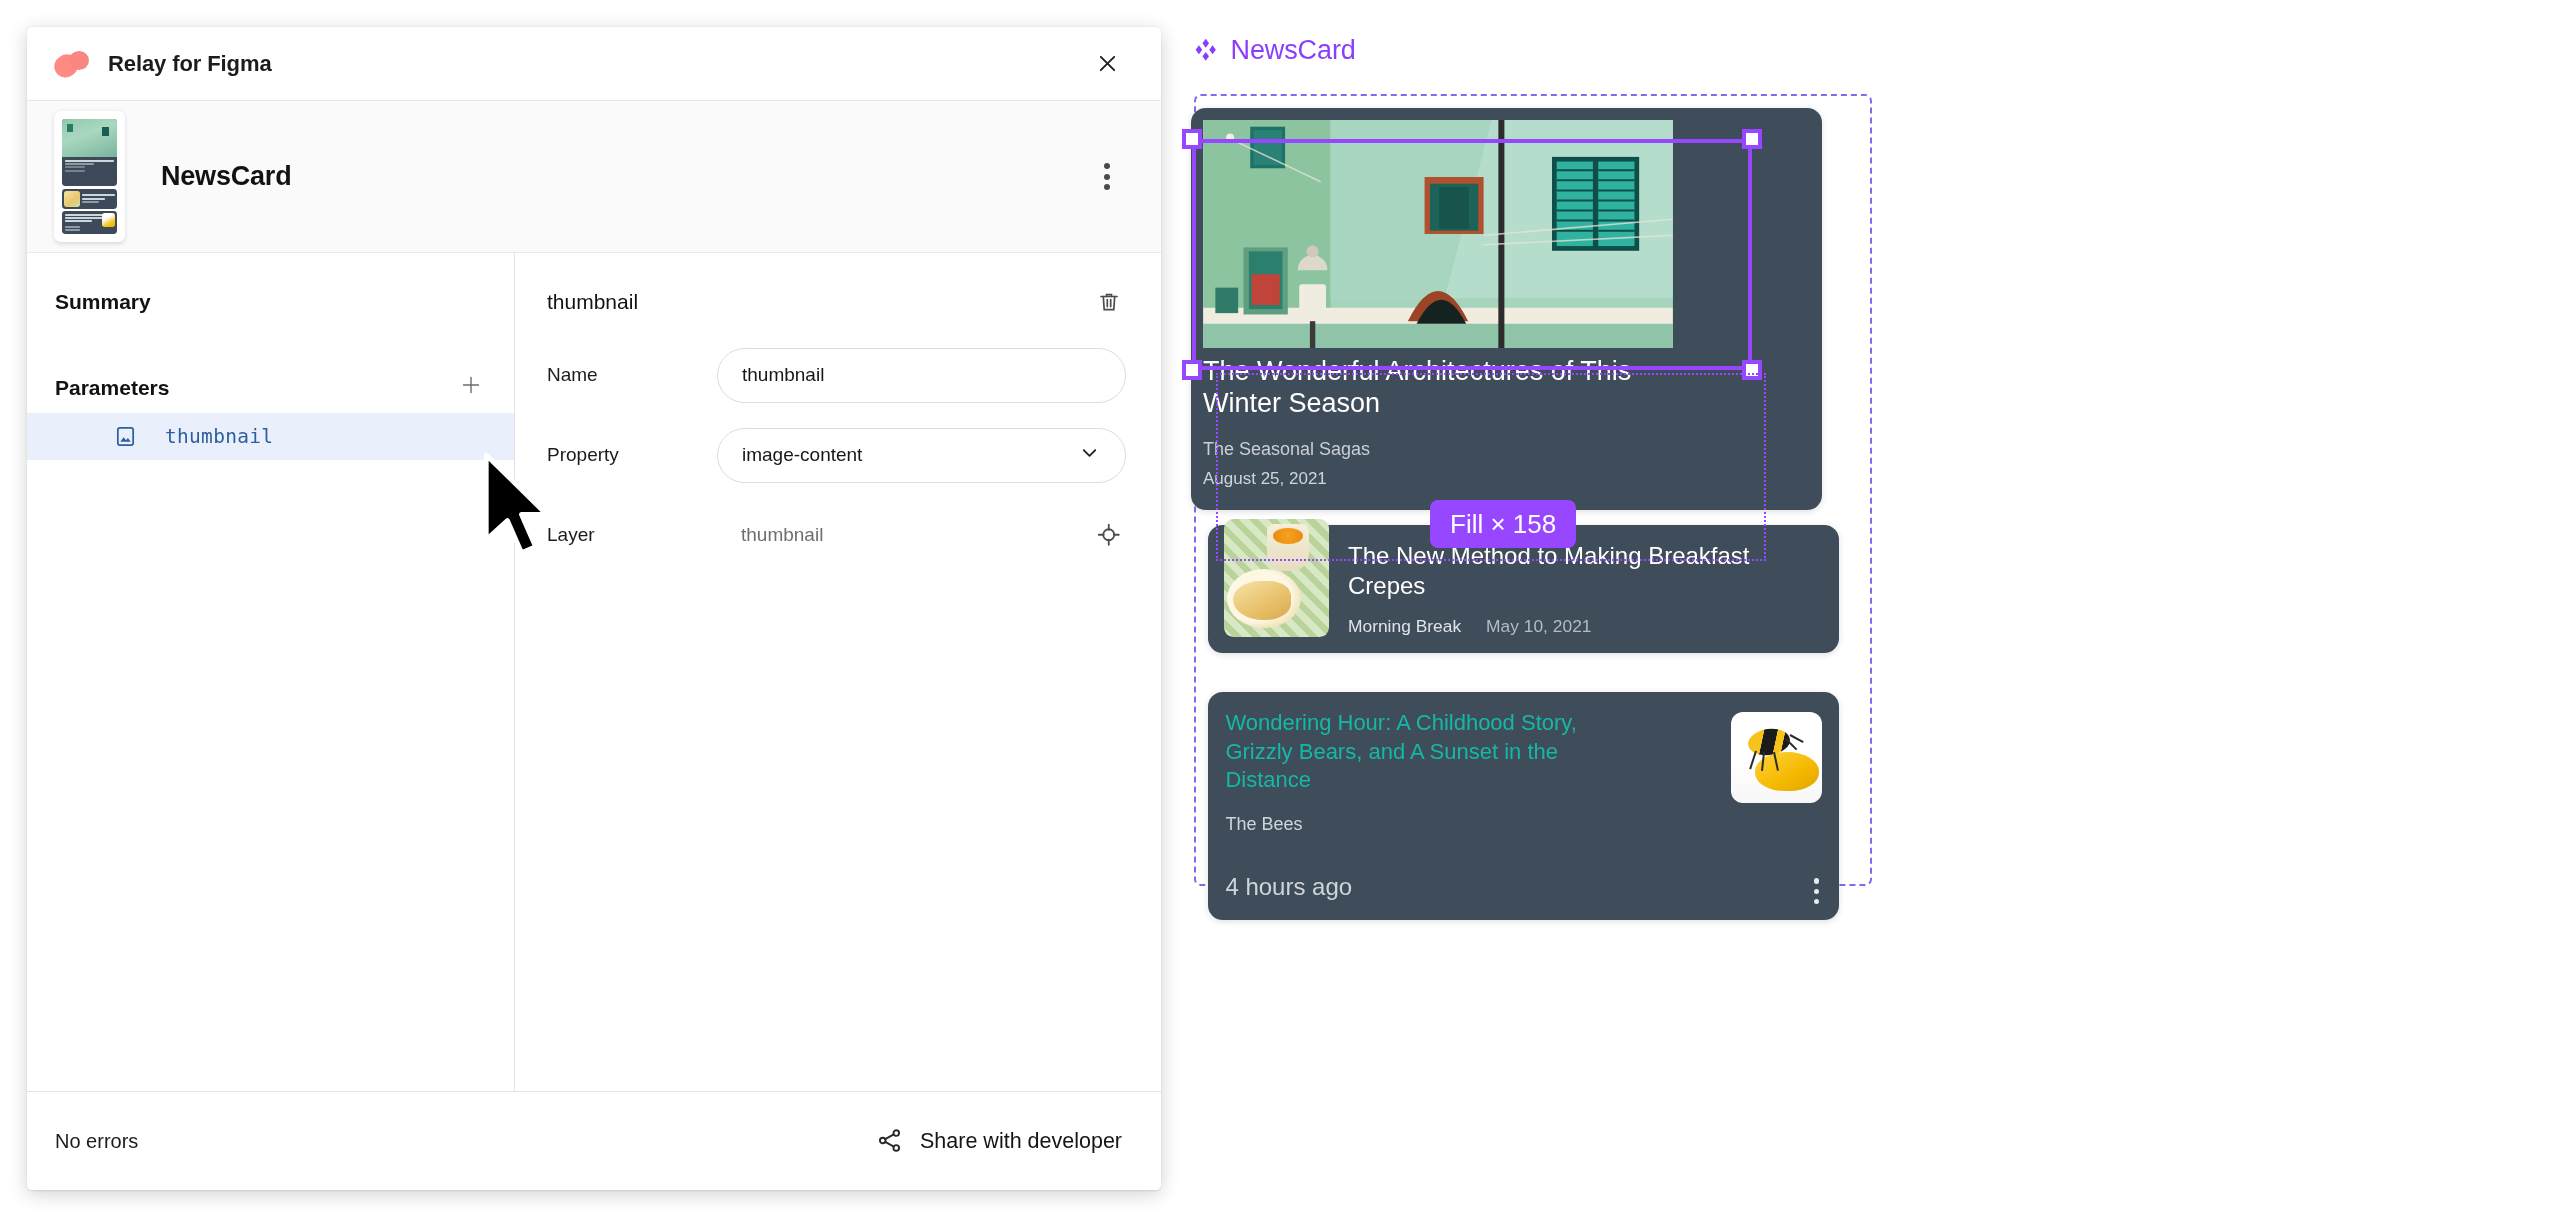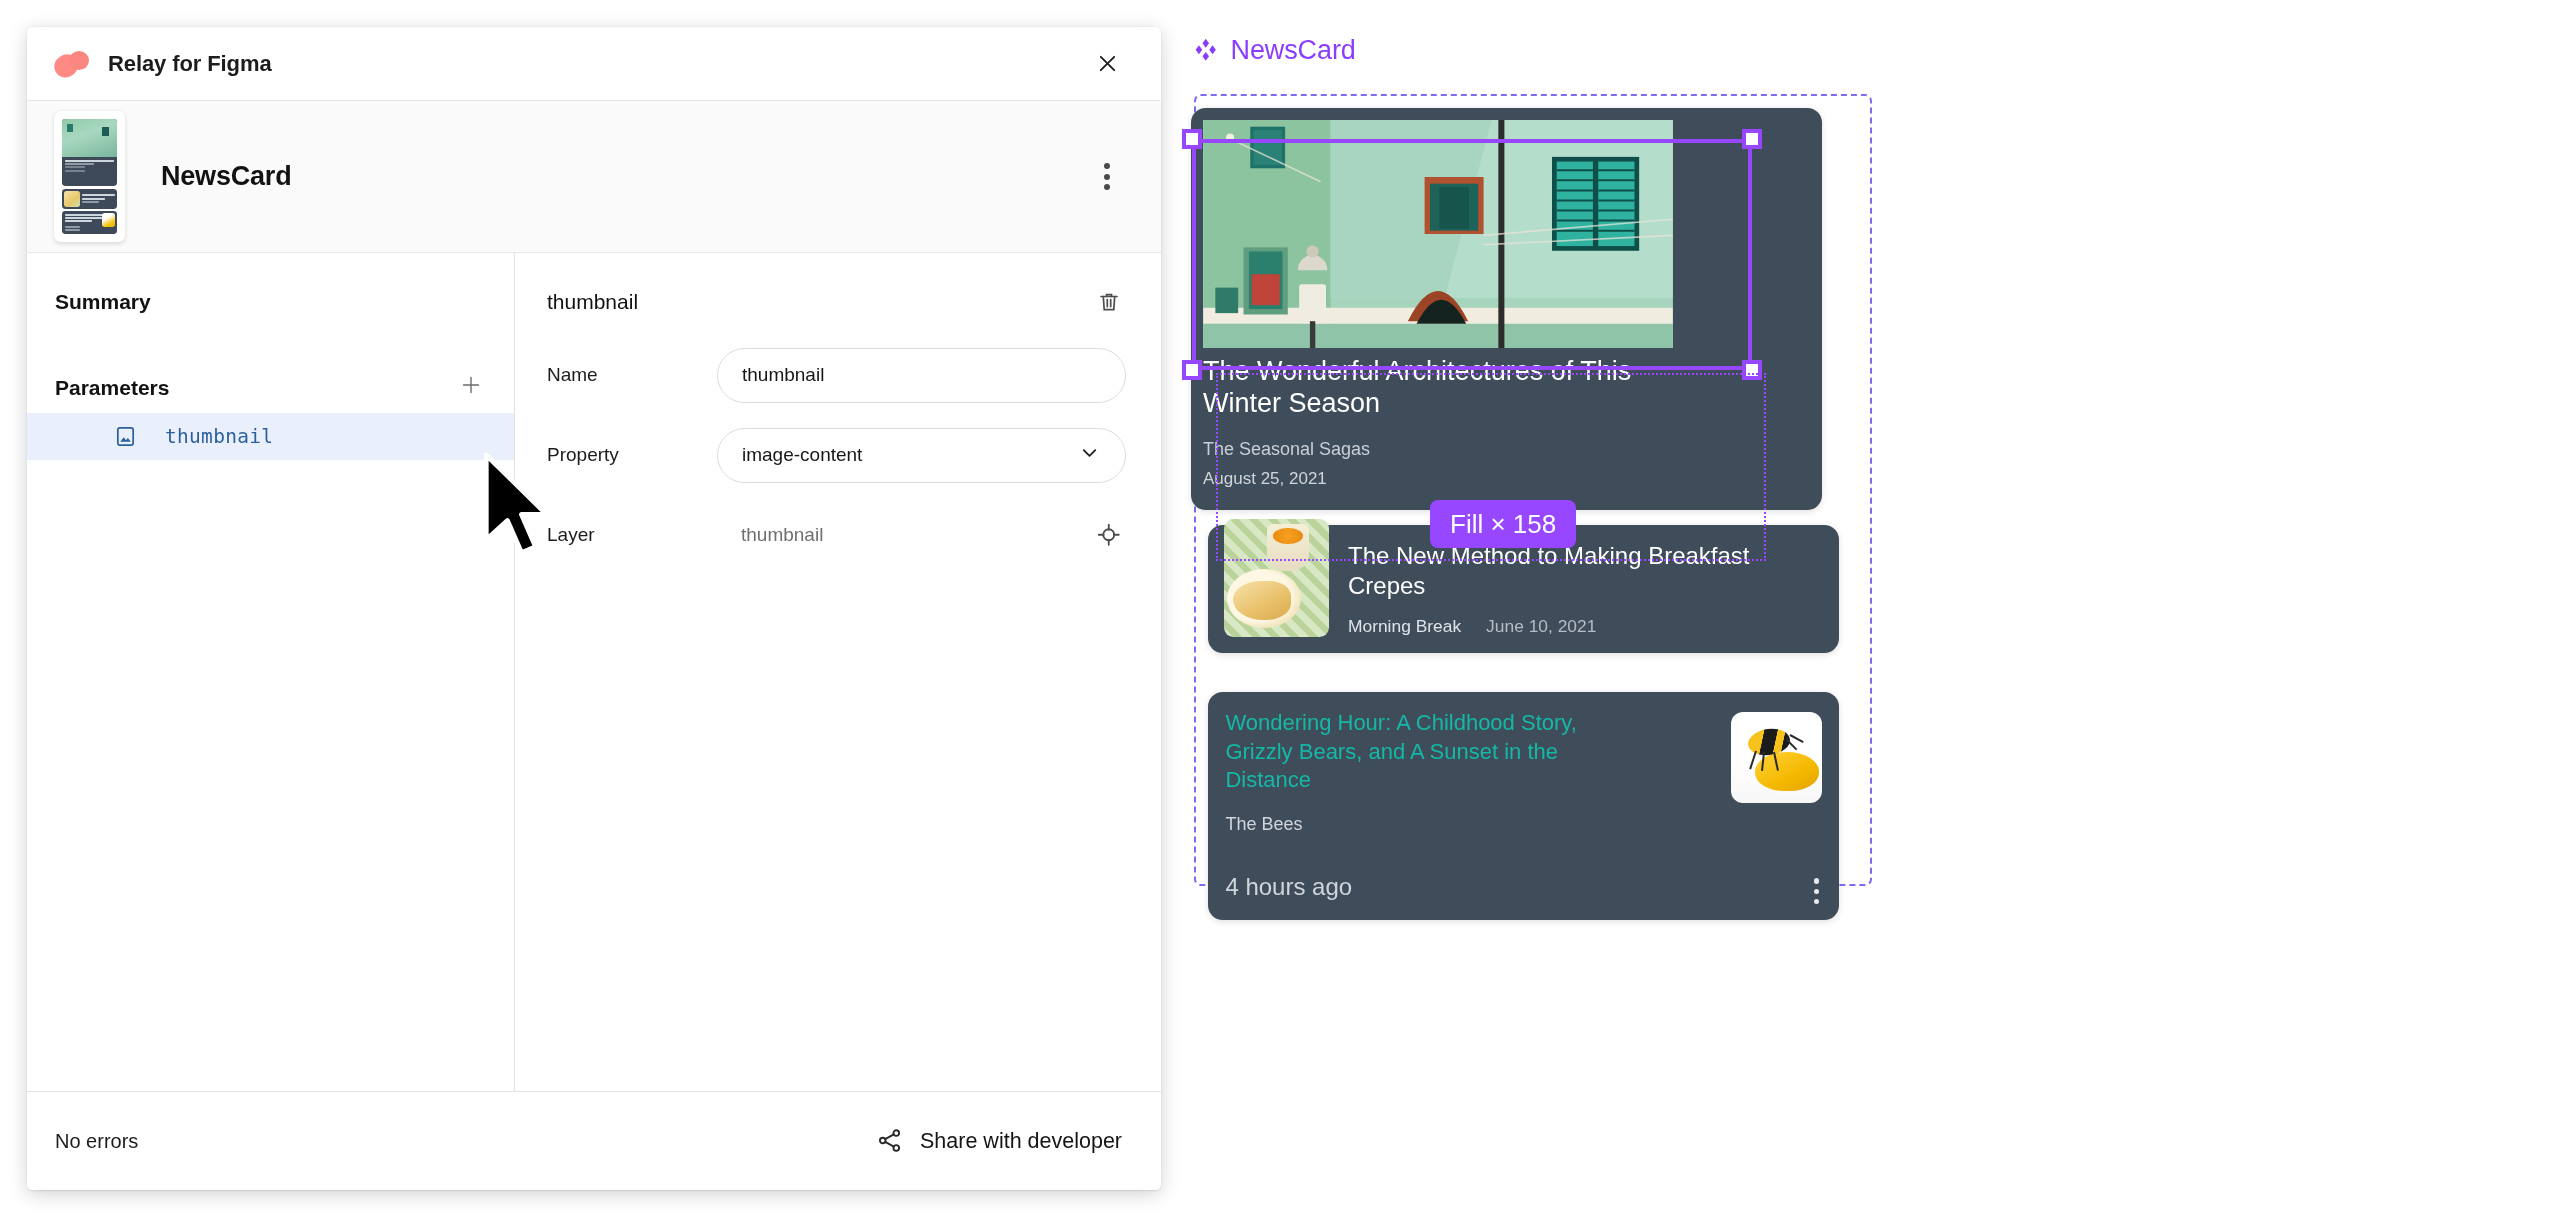--- a/index.html
+++ b/index.html
@@ -413,21 +413,21 @@
   <div class="news-card" id="card2">
     <div class="thumb">
       <div class="plate"></div>
         <div class="crepe"></div>
         <div class="cup"></div>
     </div>
     <div class="body">
       <div class="t">The New Method to Making Breakfast Crepes</div>
       <div class="meta">
         <span class="src">Morning Break</span>
-        <span class="dt">June 10, 2021</span>
+        <span class="dt">May 10, 2021</span>
       </div>
     </div>
   </div>
 
   <div class="news-card" id="card3">
     <div class="t">Wondering Hour: A Childhood Story, Grizzly Bears, and A Sunset in the Distance</div>
     <div class="src">The Bees</div>
     <div class="ago">4 hours ago</div>
     <div class="bee">
       <div class="drop"></div>

